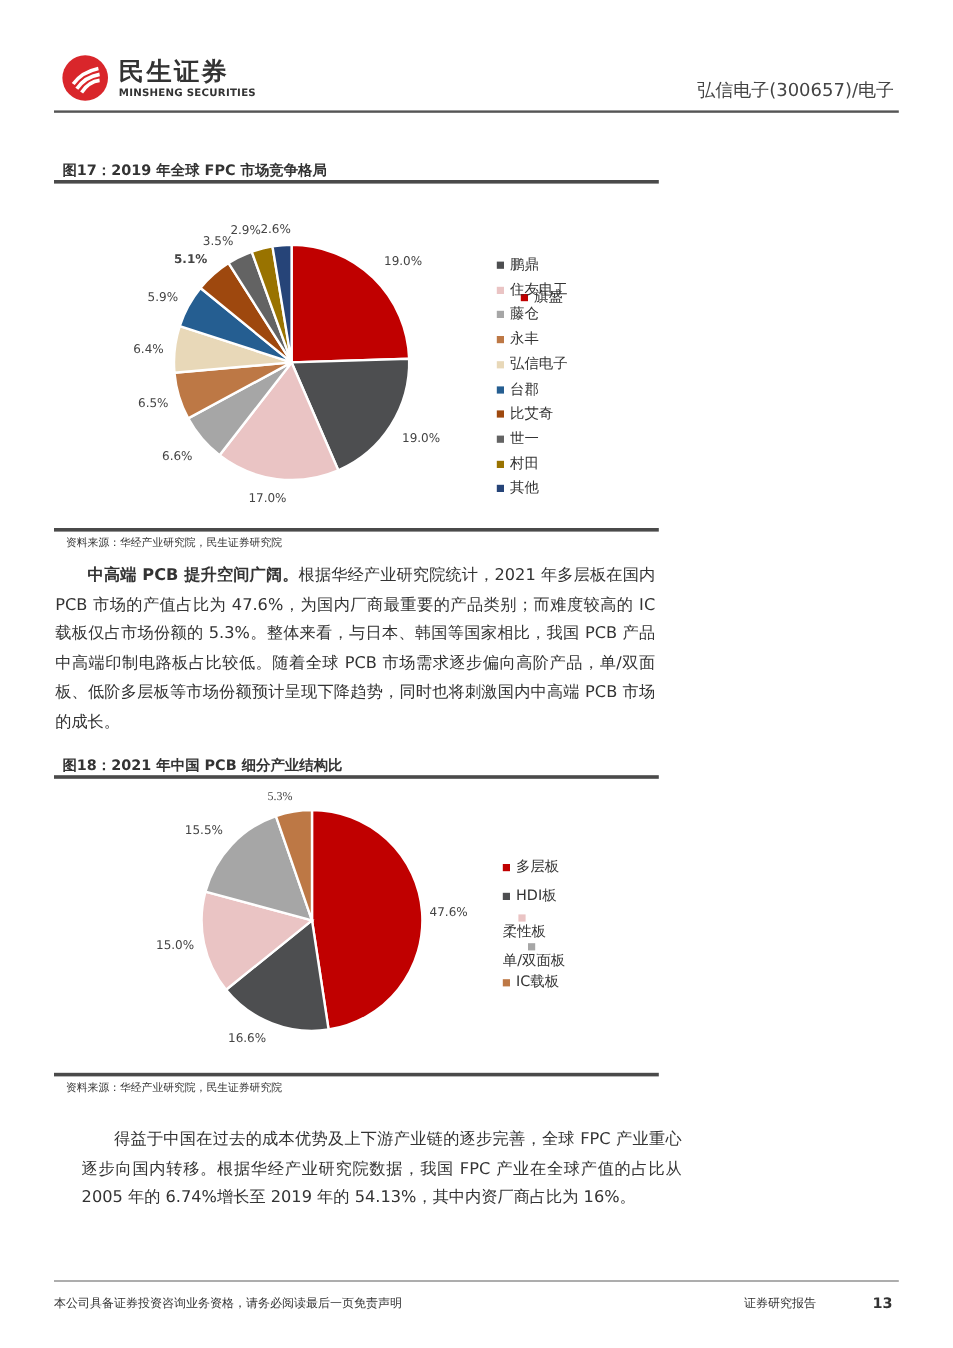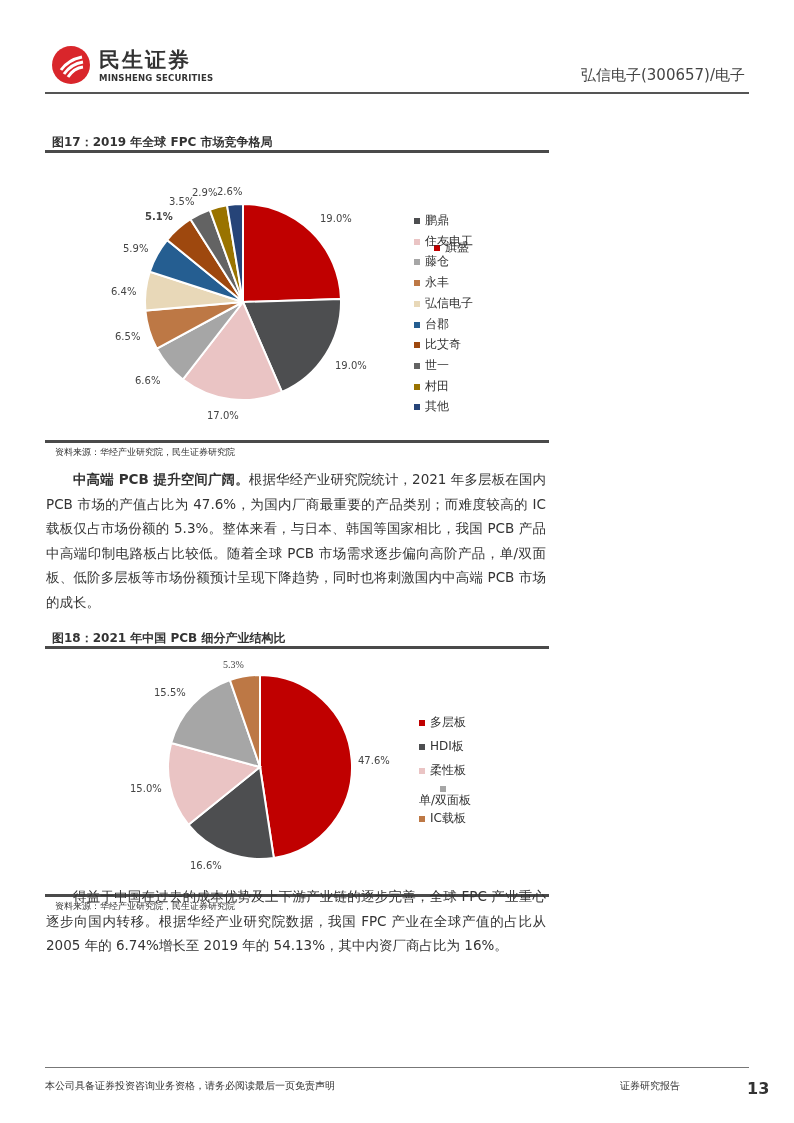--- a/index.html
+++ b/index.html
@@ -14,21 +14,21 @@
   .fig-line { left:45px; height:3px; width:504px; background:#4a4a4a; }
   .source { left:55px; font-size:9px; color:#333; }
   .para { left:46px; width:500px; font-size:13.5px; line-height:24.5px; color:#333; text-align:justify; }
   .para b { font-weight:bold; }
   .legend-item { position:absolute; font-size:12px; color:#333; display:flex; align-items:center; }
   .legend-item .sw { width:6px; height:6px; margin-right:5px; display:inline-block; }
   .pct { position:absolute; font-size:10px; color:#444; }
   .footer-line { left:45px; top:1067px; width:704px; height:1px; background:#777; }
   .footer-left { left:45px; top:1079px; font-size:10px; color:#333; }
   .footer-mid { left:620px; top:1079px; font-size:10px; color:#333; }
-  .footer-page { left:727px; top:1079px; font-size:16px; font-weight:bold; color:#333;margin-left:20px; }
+  .footer-page { left:727px; top:1079px; font-size:12px; font-weight:bold; color:#333; }
 </style>
 </head>
 <body>
 
 <div class="abs logo-circle">
   <svg width="38" height="38" viewBox="0 0 38 38">
     <path d="M9 24 Q16 14 30 11" stroke="#fff" stroke-width="3" fill="none"></path>
     <path d="M12 28 Q19 18 31 16" stroke="#fff" stroke-width="3" fill="none"></path>
     <path d="M16 31 Q22 22 31 21" stroke="#fff" stroke-width="3" fill="none"></path>
   </svg>
@@ -135,35 +135,35 @@
 
 <div>
   <div class="legend-item" style="left:419px;top:714px;">
       <span class="sw" style="background:#c00000"></span>
       <span>多层板</span>
     </div>
   <div class="legend-item" style="left:419px;top:738px;">
       <span class="sw" style="background:#4d4e50"></span>
       <span>HDI板</span>
     </div>
-  <div class="legend-item" style="left:419px;top:762px;">
+  <div class="legend-item" style="left:419px;top:762px;flex-direction:column;">
       <span class="sw" style="background:#eac4c4"></span>
       <span>柔性板</span>
     </div>
   <div class="legend-item" style="left:419px;top:786px;flex-direction:column;">
       <span class="sw" style="background:#a6a6a6"></span>
       <span>单/双面板</span>
     </div>
   <div class="legend-item" style="left:419px;top:810px;">
       <span class="sw" style="background:#bd7845"></span>
       <span>IC载板</span>
     </div>
 </div>
 
 <div class="abs fig-line" style="top:894px;"></div>
 <div class="abs source" style="top:900px;">资料来源：华经产业研究院，民生证券研究院</div>
 
-<div class="abs para" style="top:884px;text-indent:27px;">得益于中国在过去的成本优势及上下游产业链的逐步完善，全球 FPC 产业重心逐步向国内转移。根据华经产业研究院数据，我国 FPC 产业在全球产值的占比从 2005 年的 6.74%增长至 2019 年的 54.13%，其中内资厂商占比为 16%。</div>
+<div class="abs para" style="top:937px;text-indent:27px;margin-left:22px;">得益于中国在过去的成本优势及上下游产业链的逐步完善，全球 FPC 产业重心逐步向国内转移。根据华经产业研究院数据，我国 FPC 产业在全球产值的占比从 2005 年的 6.74%增长至 2019 年的 54.13%，其中内资厂商占比为 16%。</div>
 
 <div class="abs footer-line"></div>
 <div class="abs footer-left">本公司具备证券投资咨询业务资格，请务必阅读最后一页免责声明</div>
 <div class="abs footer-mid">证券研究报告</div>
 <div class="abs footer-page">13</div>
 
 </body></html>

